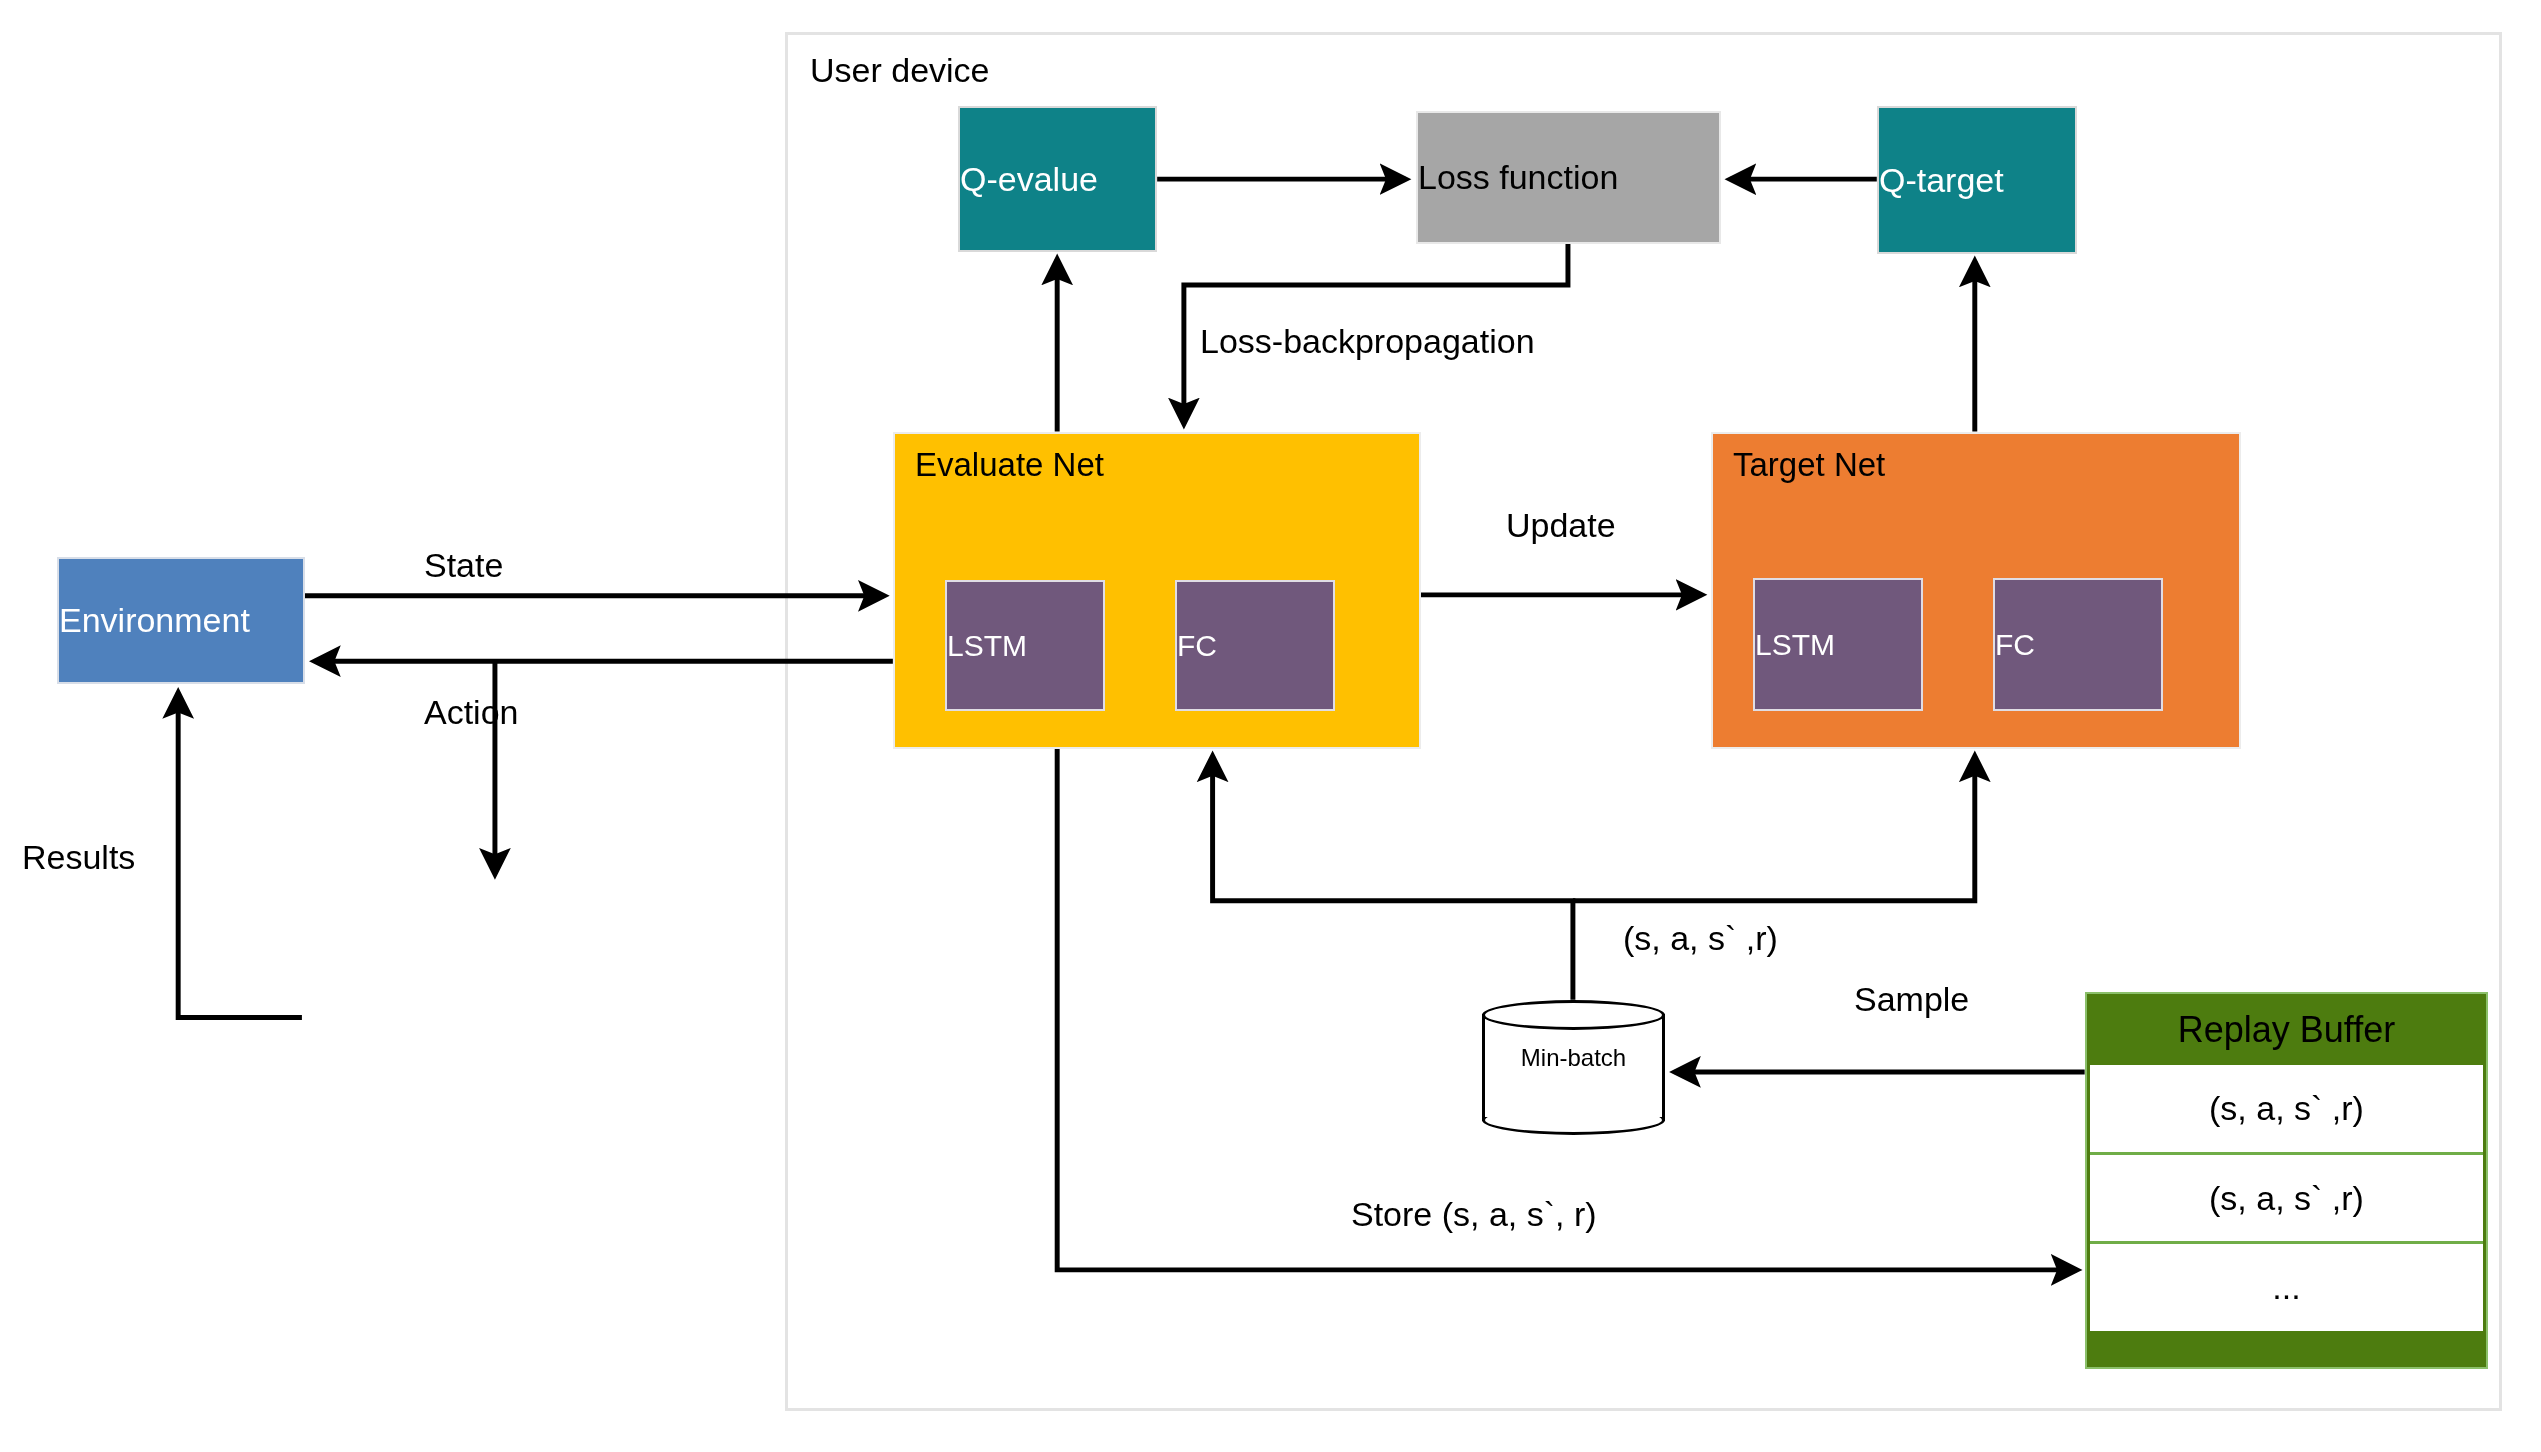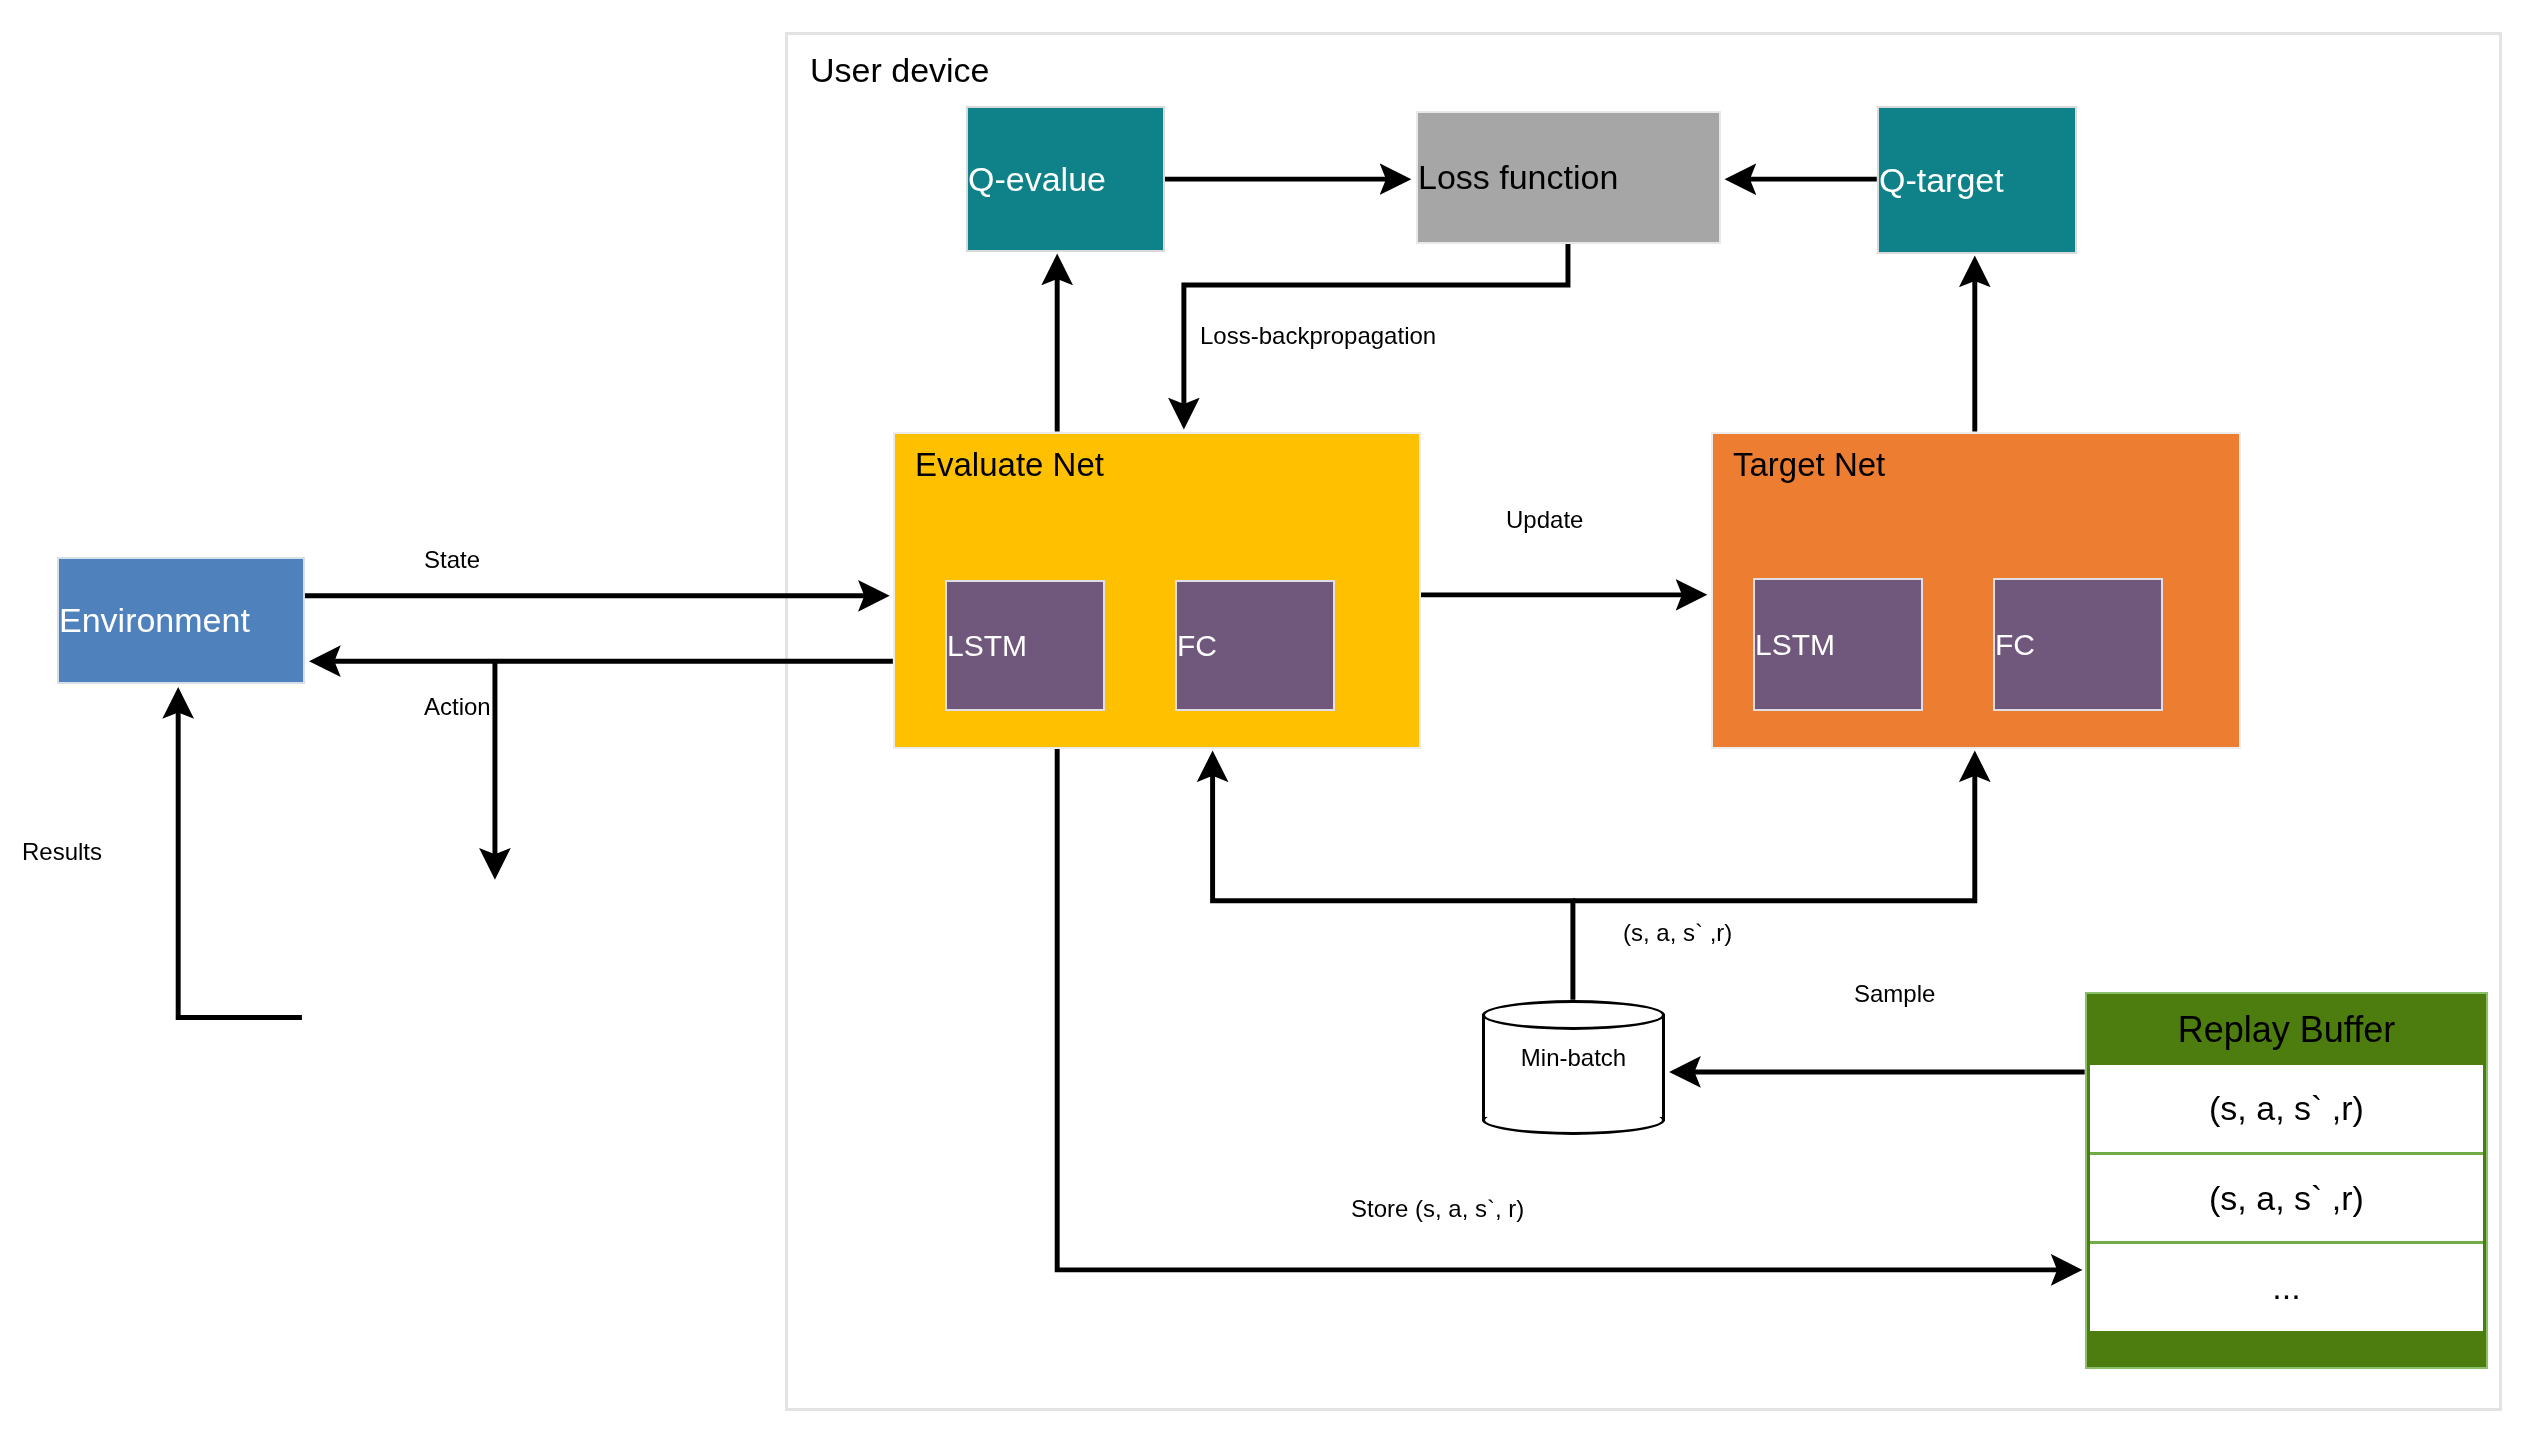--- a/index.html
+++ b/index.html
@@ -14,21 +14,21 @@
     position:absolute;left:785px;top:32px;width:1717px;height:1379px;
     background:#ffffff;border:3px solid #e3e3e3;box-sizing:border-box;
   }
   #user-device-label{
     position:absolute;left:810px;top:51px;font-size:34px;color:#000;
     white-space:nowrap;
   }
   
   #q-evalue{left:958px;top:106px;width:199px;height:146px;background:#0e8288;
      border:2px solid #d9d9d9;color:#fff;font-size:34px;
-     align-items:center;justify-content:center;margin-left:8px;}
+     align-items:center;justify-content:center;}
   #loss-function{left:1416px;top:111px;width:305px;height:133px;background:#a6a6a6;
      border:2px solid #e8e8e8;color:#000;font-size:34px;
      align-items:center;justify-content:center;}
   #q-target{left:1877px;top:106px;width:200px;height:148px;background:#0e8288;
      border:2px solid #d9d9d9;color:#fff;font-size:34px;
      align-items:center;justify-content:center;}
 
   #evaluate-net{left:893px;top:432px;width:528px;height:317px;background:#ffc000;
      border:2px solid #ececec;}
   #target-net{left:1711px;top:432px;width:530px;height:317px;background:#ed7d31;
@@ -70,21 +70,21 @@
      box-sizing:border-box;}
   #min-batch .cyl-top{position:absolute;left:0;top:0;width:183px;height:30px;
      border:3px solid #000;border-radius:50%;background:#fff;box-sizing:border-box;}
   #min-batch .cyl-bottom{position:absolute;left:0;top:105px;width:183px;height:30px;
      border:3px solid #000;border-radius:50%;background:#fff;box-sizing:border-box;
      clip-path:inset(12px -4px -4px -4px);}
   #min-batch .cyl-label{position:absolute;left:0;top:44px;width:183px;
      text-align:center;font-size:24px;color:#000;}
 
   
-  .elabel{position:absolute;font-size:24px;color:#000;white-space:nowrap;}
+  .elabel{position:absolute;font-size:34px;color:#000;white-space:nowrap;}
   #label-state{left:424px;top:546px;}
   #label-action{left:424px;top:693px;}
   #label-results{left:22px;top:838px;}
   #label-loss-bp{left:1200px;top:322px;}
   #label-update{left:1506px;top:506px;}
   #label-tuple-mid{left:1623px;top:919px;}
   #label-sample{left:1854px;top:980px;}
   #label-store{left:1351px;top:1195px;}
 </style>
 </head>

